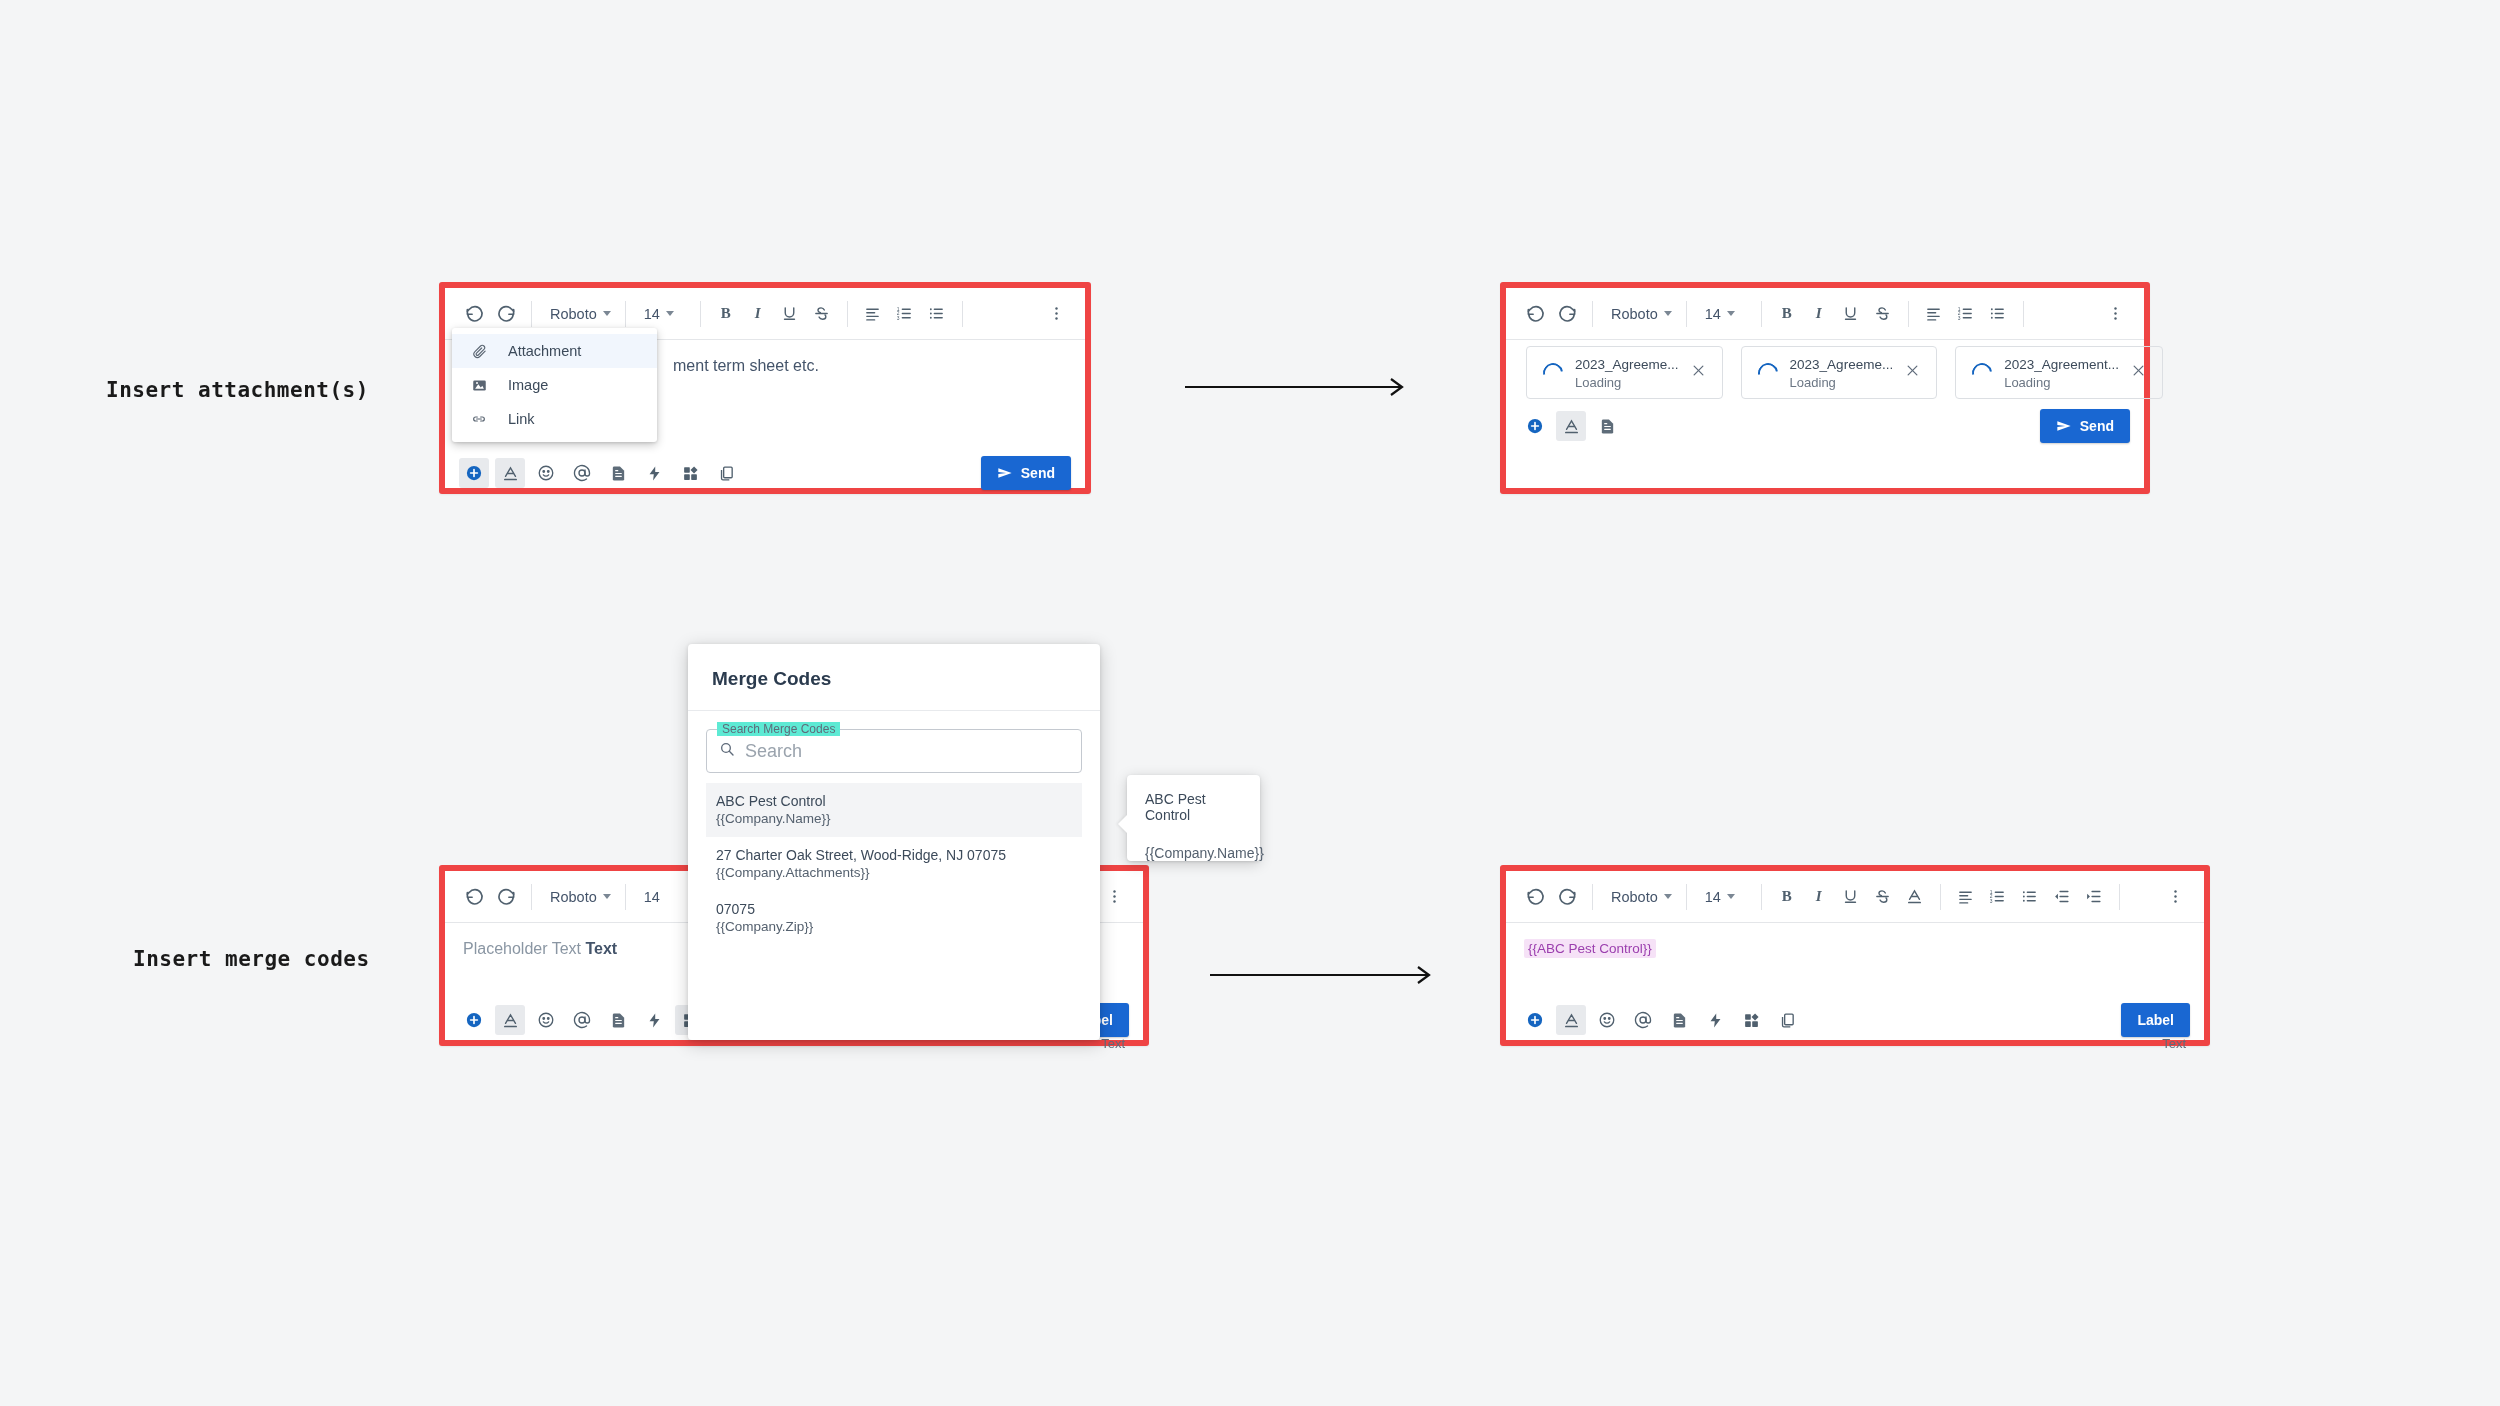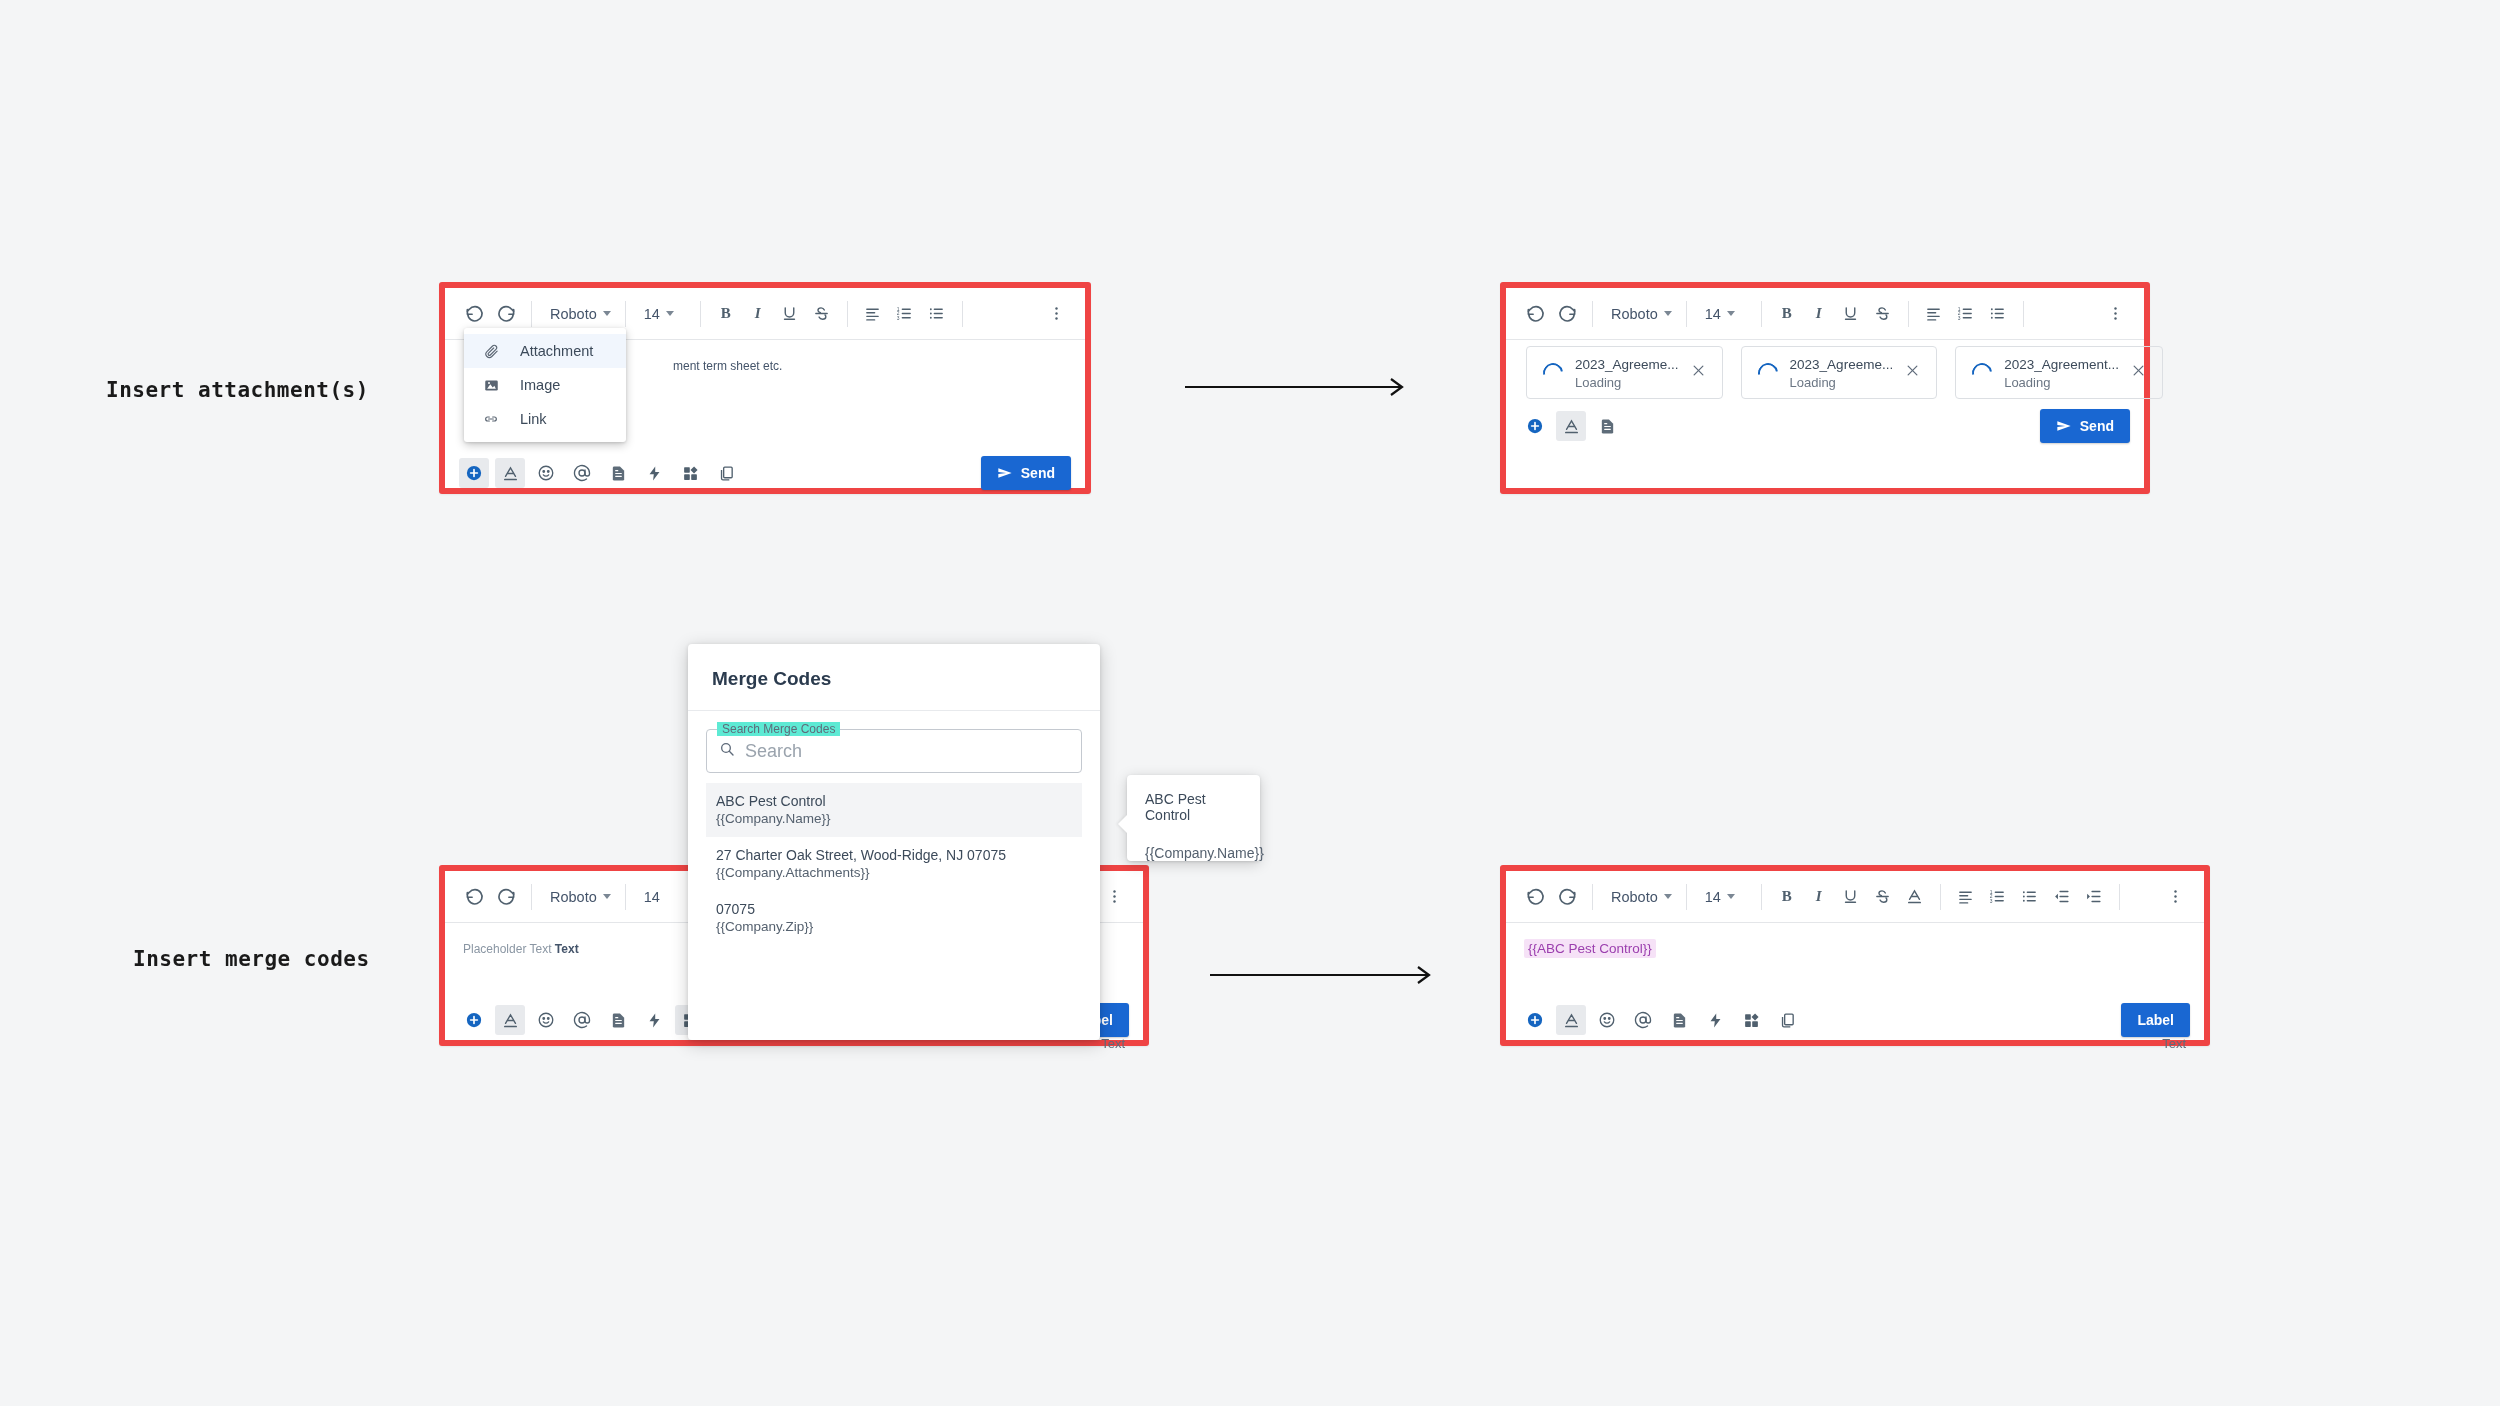--- a/index.html
+++ b/index.html
@@ -54,21 +54,21 @@
     padding: 4px 4px 4px 8px; white-space: nowrap;
   }
   .sizesel { min-width: 54px; }
   .caret { width: 0; height: 0; border-left: 4.5px solid transparent;
            border-right: 4.5px solid transparent; border-top: 5px solid #7b8794; }
   .bold-g { font-weight: 700; font-size: 15px; font-family: "Liberation Serif", serif; }
   .ital-g { font-style: italic; font-size: 15px; font-family: "Liberation Serif", serif; font-weight:600;}
   .tbspacer { flex: 1; }
 
   .body-area { position: relative; padding: 16px 18px 0 18px; }
-  .body-text { font-size: 12px; color: #44546a; line-height: 20px; min-height: 22px; }
+  .body-text { font-size: 16px; color: #44546a; line-height: 20px; min-height: 22px; }
   .ph-grey { color: #8a96a3; }
   .ph-bold { color: #44546a; font-weight: 700; }
   .mergechip {
     display: inline-block;
     background: #f6e2f7;
     color: #9b3fae;
     font-size: 13.5px;
     padding: 2px 4px;
     border-radius: 2px;
   }
@@ -362,21 +362,21 @@
       </div>
       <button class="primary-btn">
         <svg width="16" height="16" viewBox="0 0 24 24" fill="#fff">
             <polygon points="2,5 22,12 2,19 2,13.5 14,12 2,10.5"></polygon>
           </svg>
         <span>Send</span>
       </button>
     </div>
   </div>
 
-  <div class="menu" style="left:452px; top:328px; width:162px;margin-left:12px;">
+  <div class="menu" style="left:452px; top:328px; width:205px;">
     <div class="menu-item hl">
       <span class="menu-icon">
         <svg width="15" height="15" viewBox="0 0 24 24" fill="none" stroke="currentColor" stroke-width="1.8" stroke-linecap="round">
             <path d="M21 11.5 12.5 20a5.5 5.5 0 0 1-7.8-7.8l9-9a3.8 3.8 0 0 1 5.4 5.4l-9 9a2 2 0 0 1-2.9-2.9l8.3-8.3"></path>
           </svg>
       </span>
       <span>Attachment</span>
     </div>
     <div class="menu-item">
       <span class="menu-icon">

